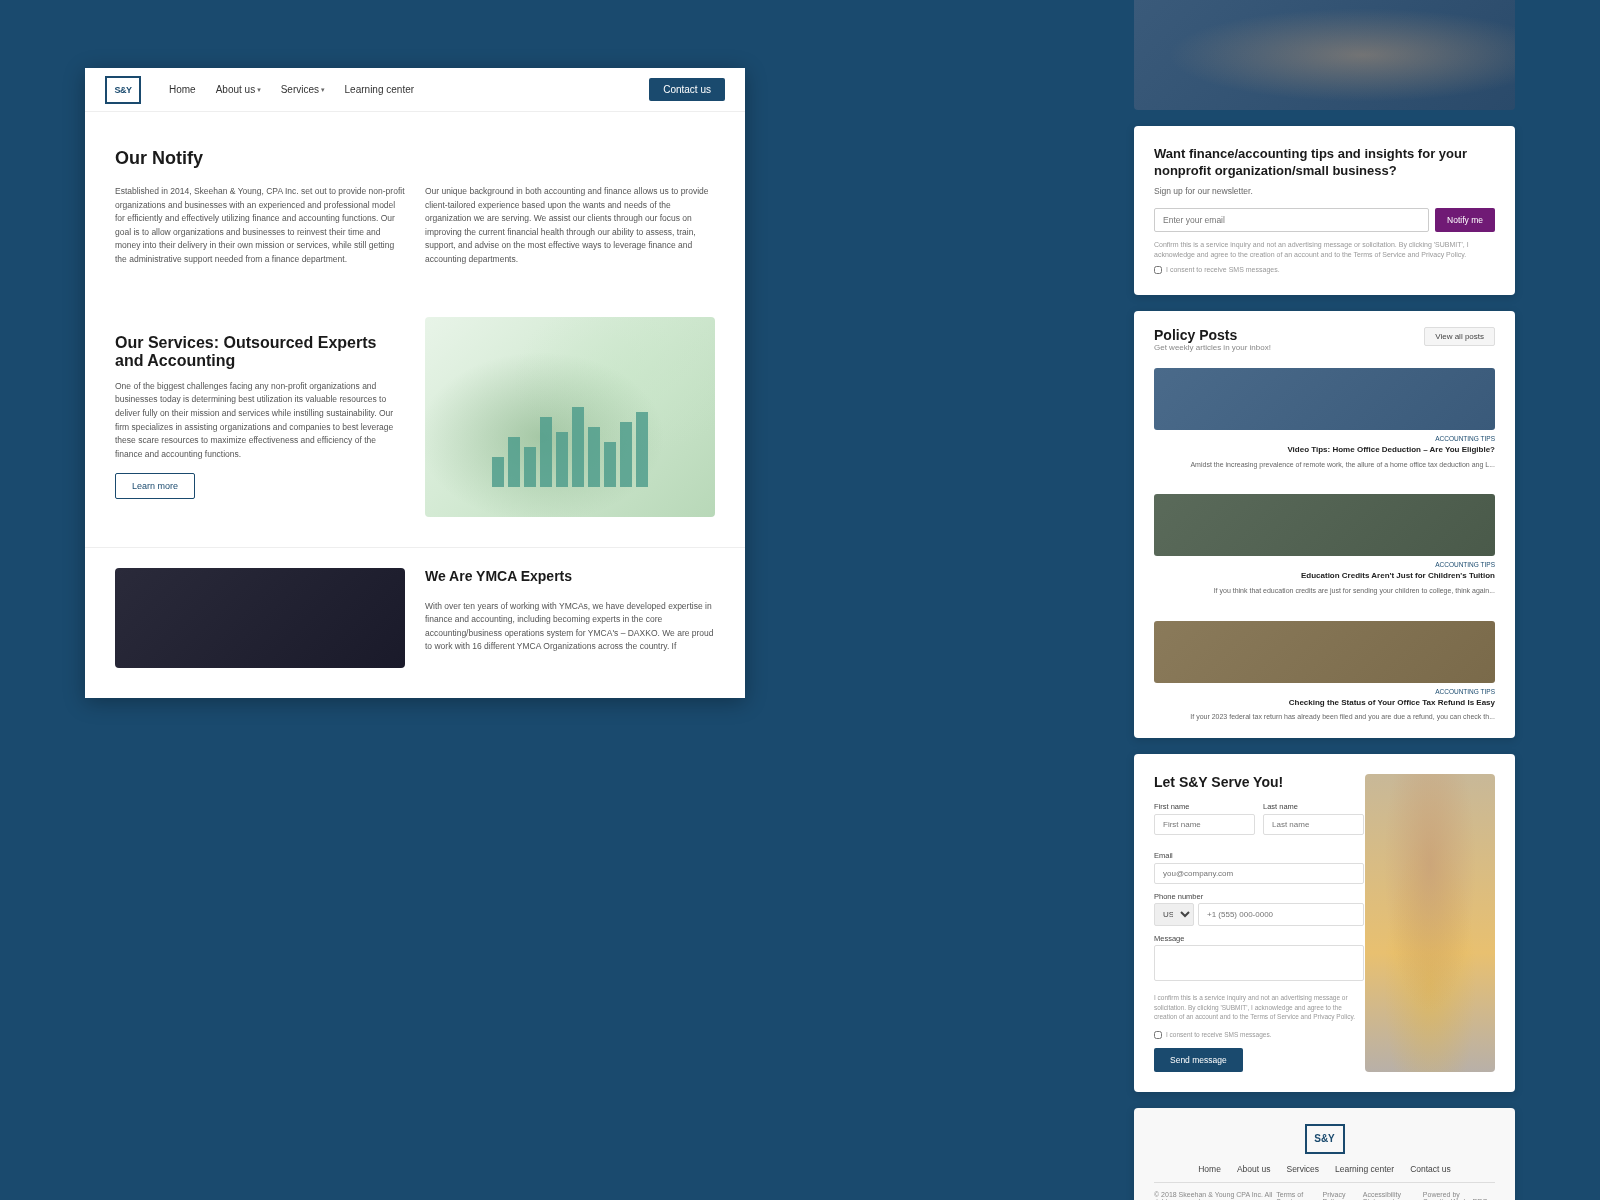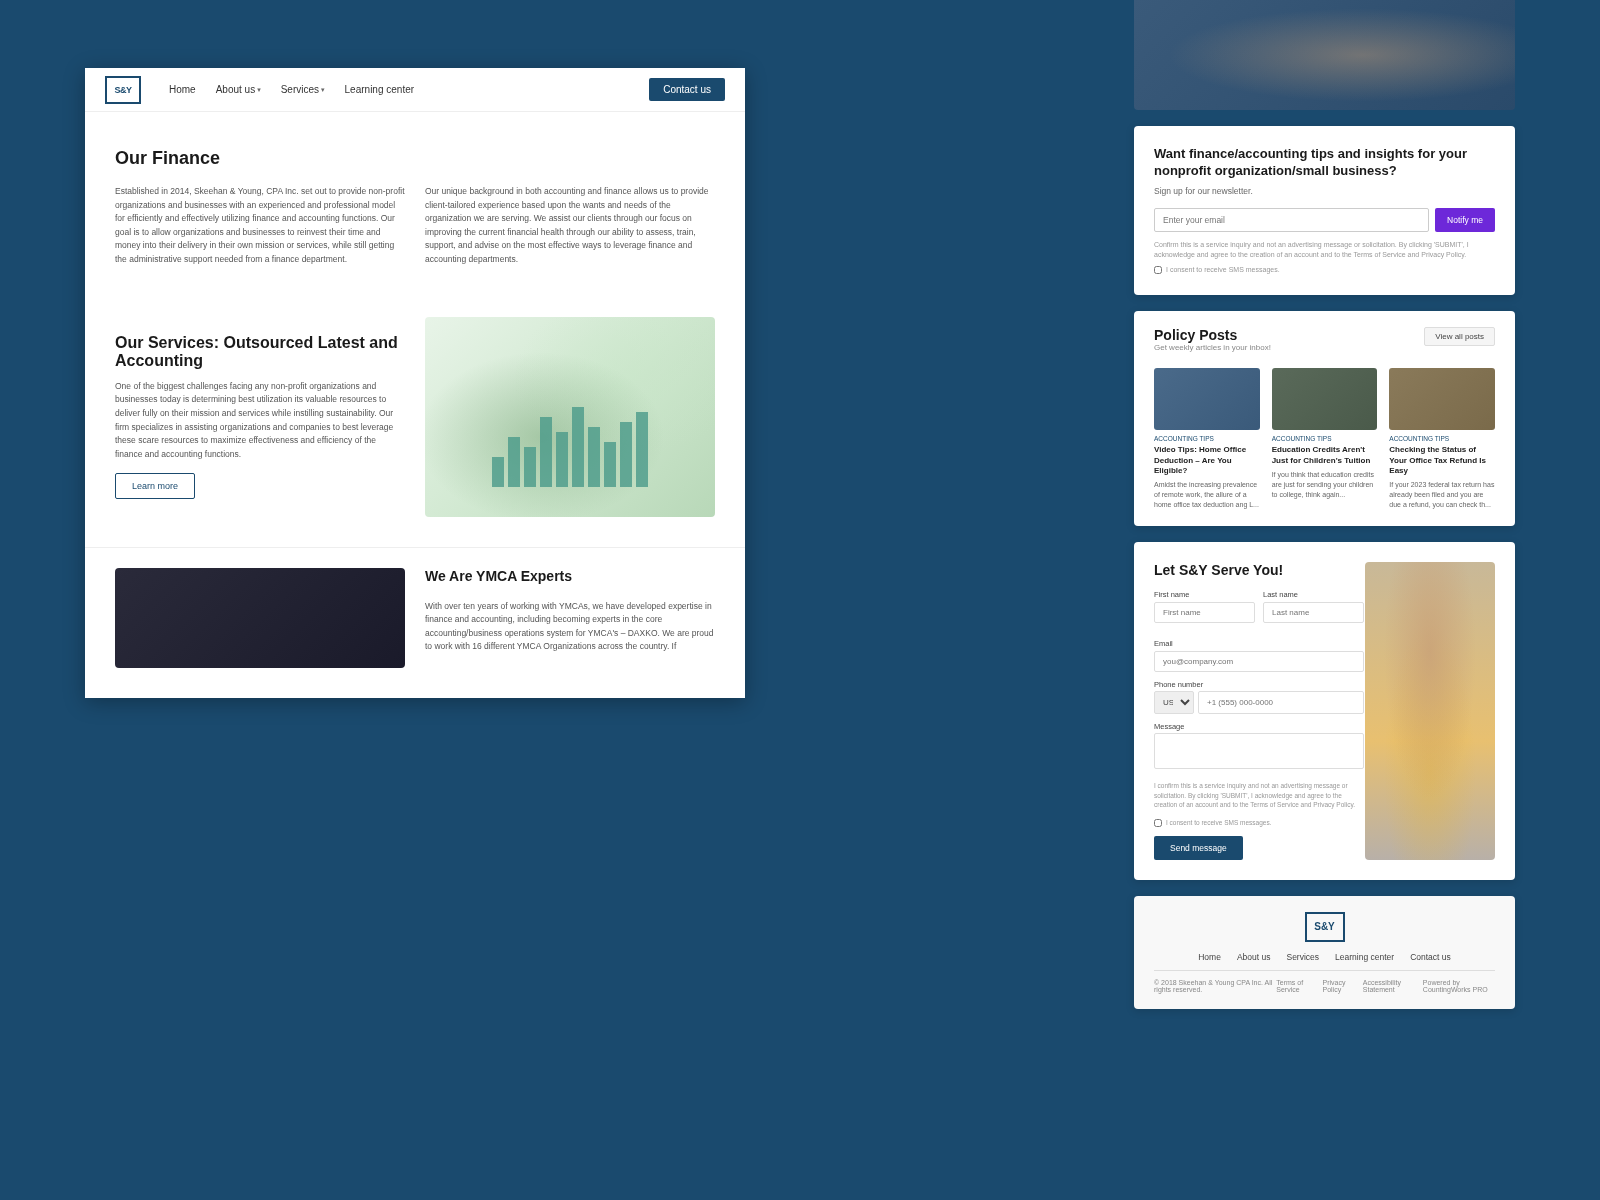--- a/index.html
+++ b/index.html
@@ -277,21 +277,21 @@
     }
     .email-input {
       flex: 1;
       border: 1px solid #ccc;
       padding: 6px 8px;
       font-size: 8.5px;
       border-radius: 2px;
       color: #aaa;
     }
     .notify-btn {
-      background: #6d28d9;
+      background: #701a75;
       color: #fff;
       border: none;
       padding: 6px 12px;
       font-size: 8.5px;
       cursor: pointer;
       border-radius: 2px;
       white-space: nowrap;
     }
     .newsletter-fine {
       font-size: 7px;
@@ -338,22 +338,23 @@
       background: #f5f5f5;
       border: 1px solid #ddd;
       padding: 4px 10px;
       font-size: 8px;
       cursor: pointer;
       border-radius: 2px;
       color: #444;
     }
     .posts-grid {
       display: grid;
-      grid-template-columns: 1fr 1fr 1fr;
-      gap: 12px;
+      grid-template-columns: 1fr;
+      gap: 25px;
+      text-align: right;
     }
     .post-item {}
     .post-image {
       height: 62px;
       border-radius: 3px;
       margin-bottom: 5px;
       overflow: hidden;
     }
     .post-image-1 {
       background: linear-gradient(135deg, #4a6a8a 0%, #3a5a7a 100%);
@@ -558,30 +559,30 @@
         <span>Services</span>
         <span class="chevron">▾</span>
       </span>
       <span class="nav-link">Learning center</span>
     </div>
     <button class="nav-btn">Contact us</button>
   </nav>
 
 
   <div class="content-section">
-    <h2 class="section-title">Our Finance</h2>
+    <h2 class="section-title">Our Notify</h2>
     <div class="two-col">
       <p class="body-text">Established in 2014, Skeehan &amp; Young, CPA Inc. set out to provide non-profit organizations and businesses with an experienced and professional model for efficiently and effectively utilizing finance and accounting functions. Our goal is to allow organizations and businesses to reinvest their time and money into their delivery in their own mission or services, while still getting the administrative support needed from a finance department.</p>
       <p class="body-text">Our unique background in both accounting and finance allows us to provide client-tailored experience based upon the wants and needs of the organization we are serving. We assist our clients through our focus on improving the current financial health through our ability to assess, train, support, and advise on the most effective ways to leverage finance and accounting departments.</p>
     </div>
   </div>
 
   <div class="services-section">
     <div class="services-text">
-      <h2 class="section-title">Our Services: Outsourced Latest and Accounting</h2>
+      <h2 class="section-title">Our Services: Outsourced Experts and Accounting</h2>
       <p class="body-text">One of the biggest challenges facing any non-profit organizations and businesses today is determining best utilization its valuable resources to deliver fully on their mission and services while instilling sustainability. Our firm specializes in assisting organizations and companies to best leverage these scare resources to maximize effectiveness and efficiency of the finance and accounting functions.</p>
       <button class="learn-more-btn">Learn more</button>
     </div>
     <div class="services-image">
       <div class="services-image-inner"></div>
       <div class="chart-bars">
         <div class="chart-bar" style="height:30px"></div>
         <div class="chart-bar" style="height:50px"></div>
         <div class="chart-bar" style="height:40px"></div>
         <div class="chart-bar" style="height:70px"></div>

